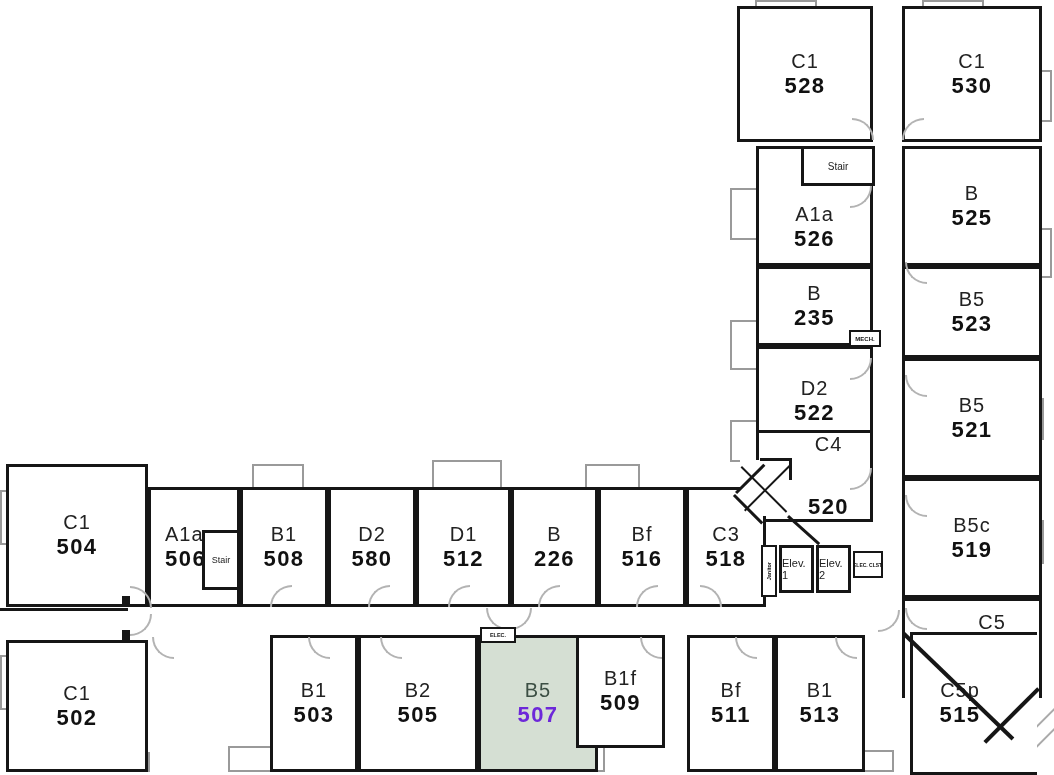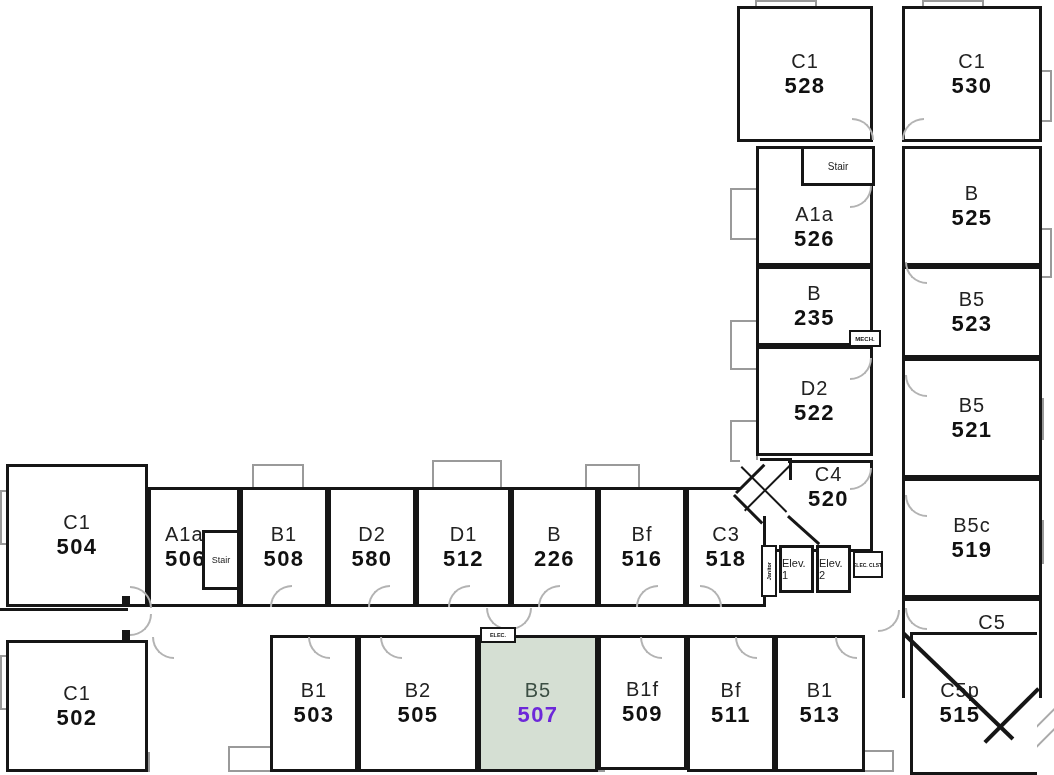--- a/index.html
+++ b/index.html
@@ -70,21 +70,21 @@
     <span class="t">B</span>
     <span class="n">235</span>
   </div>
   <div class="room" style="left:756px;top:346px;width:117px;height:110px">
     <span class="t">D2</span>
     <span class="n">522</span>
   </div>
   <div class="tiny" style="left:849px;top:330px;width:32px;height:17px">
     <span>MECH.</span>
   </div>
-  <div class="room" style="left:756px;top:460px;width:117px;height:92px;justify-content:flex-start;padding-left:28px">
+  <div class="room" style="left:756px;top:430px;width:117px;height:92px;justify-content:space-between;padding-left:28px">
     <span class="t">C4</span>
     <span class="n">520</span>
   </div>
 
   <div class="mask" style="left:740px;top:460px;width:48px;height:56px"></div>
   <div class="diag" style="left:735px;top:492px;width:40px;transform:rotate(-45deg)"></div>
   <div class="diag" style="left:735px;top:494px;width:40px;transform:rotate(45deg)"></div>
   <div class="wall" style="left:760px;top:458px;width:32px;height:3px"></div>
   <div class="wall" style="left:789px;top:458px;width:3px;height:22px"></div>
   <div class="diag" style="left:789px;top:515px;width:42px;transform:rotate(42deg)"></div>
@@ -187,21 +187,21 @@
     <span class="n">503</span>
   </div>
   <div class="room" style="left:358px;top:635px;width:120px;height:137px">
     <span class="t">B2</span>
     <span class="n">505</span>
   </div>
   <div class="room hl" style="left:478px;top:635px;width:120px;height:137px">
     <span class="t">B5</span>
     <span class="n">507</span>
   </div>
-  <div class="room" style="left:598px;top:635px;width:89px;height:135px">
+  <div class="room" style="left:576px;top:635px;width:89px;height:113px">
     <span class="t">B1f</span>
     <span class="n">509</span>
   </div>
   <div class="room" style="left:687px;top:635px;width:88px;height:137px">
     <span class="t">Bf</span>
     <span class="n">511</span>
   </div>
   <div class="room" style="left:775px;top:635px;width:90px;height:137px">
     <span class="t">B1</span>
     <span class="n">513</span>

